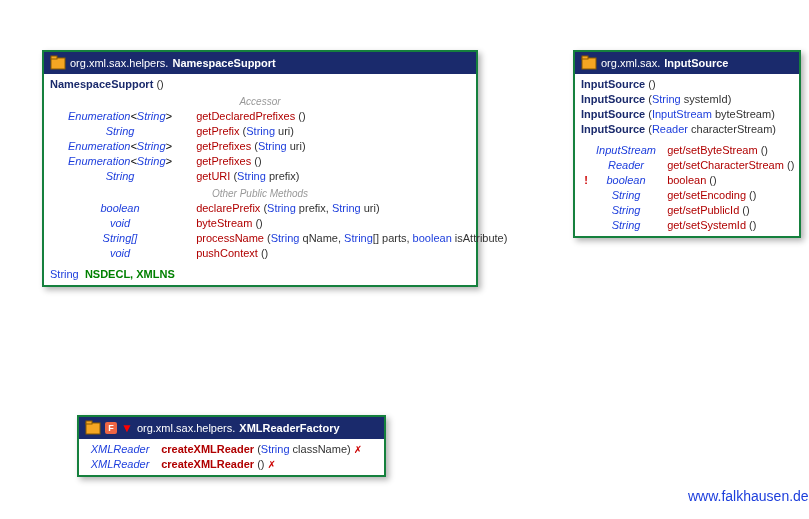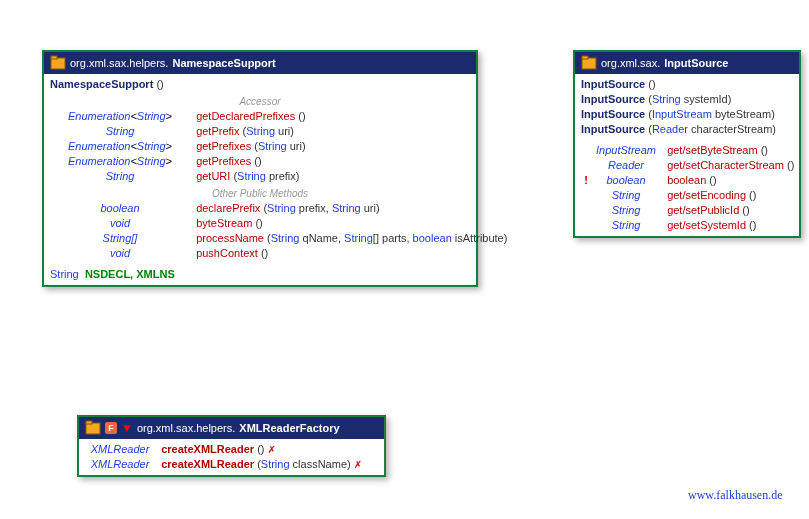--- a/index.html
+++ b/index.html
@@ -87,22 +87,21 @@
   }
   .type { color: #1d3edc; }
   .method { color: #b00000; text-align: center; }
   .kw { color: #1d3edc; }
   .param { color: #333; }
   .constants { color: #008000; font-weight: bold; }
   .constructor { color: #1a2a6c; font-weight: bold; }
   .footer-link {
     position: absolute;
     color: #1d3edc;
-    font-size: 12px;
-    font-family: Liberation Serif, serif;
+    font-size: 14px;
   }
   .dep-sym { color:#c00; font-size:10px; }
 </style>
 </head>
 <body>
 
 <div class="class-box" style="left:42px; top:30px; width:432px;">
   <div class="class-header">
     <span class="pkg-icon">
       <svg viewBox="0 0 16 16" width="16" height="16">
@@ -178,19 +177,19 @@
         <rect x="1" y="1" width="6" height="3" fill="#f5a623" stroke="#8a5a00"></rect>
       </svg>
     </span>
     <span class="f-badge">F</span>
     <span class="dep-icon">▼</span>
     <span class="pkg">org.xml.sax.helpers.</span>
       <span class="classname">XMLReaderFactory</span>
   </div>
   <div class="class-body">
     <div id="xrf-methods">
+        <div class="sig-row"><span class="ret-col w70"><span class="type">XMLReader</span></span>&nbsp;&nbsp;<span class="method" style="font-weight:bold">createXMLReader</span> <span class="param">(<span class="type">String</span> className)</span> <span class="dep-sym">✗</span></div>
         <div class="sig-row"><span class="ret-col w70"><span class="type">XMLReader</span></span>&nbsp;&nbsp;<span class="method" style="font-weight:bold">createXMLReader</span> <span class="param">()</span> <span class="dep-sym">✗</span></div>
-        <div class="sig-row"><span class="ret-col w70"><span class="type">XMLReader</span></span>&nbsp;&nbsp;<span class="method" style="font-weight:bold">createXMLReader</span> <span class="param">(<span class="type">String</span> className)</span> <span class="dep-sym">✗</span></div>
       </div>
   </div>
 </div>
 
 <div class="footer-link" style="left:688px; top:488px;">www.falkhausen.de</div>
 
 </body></html>

